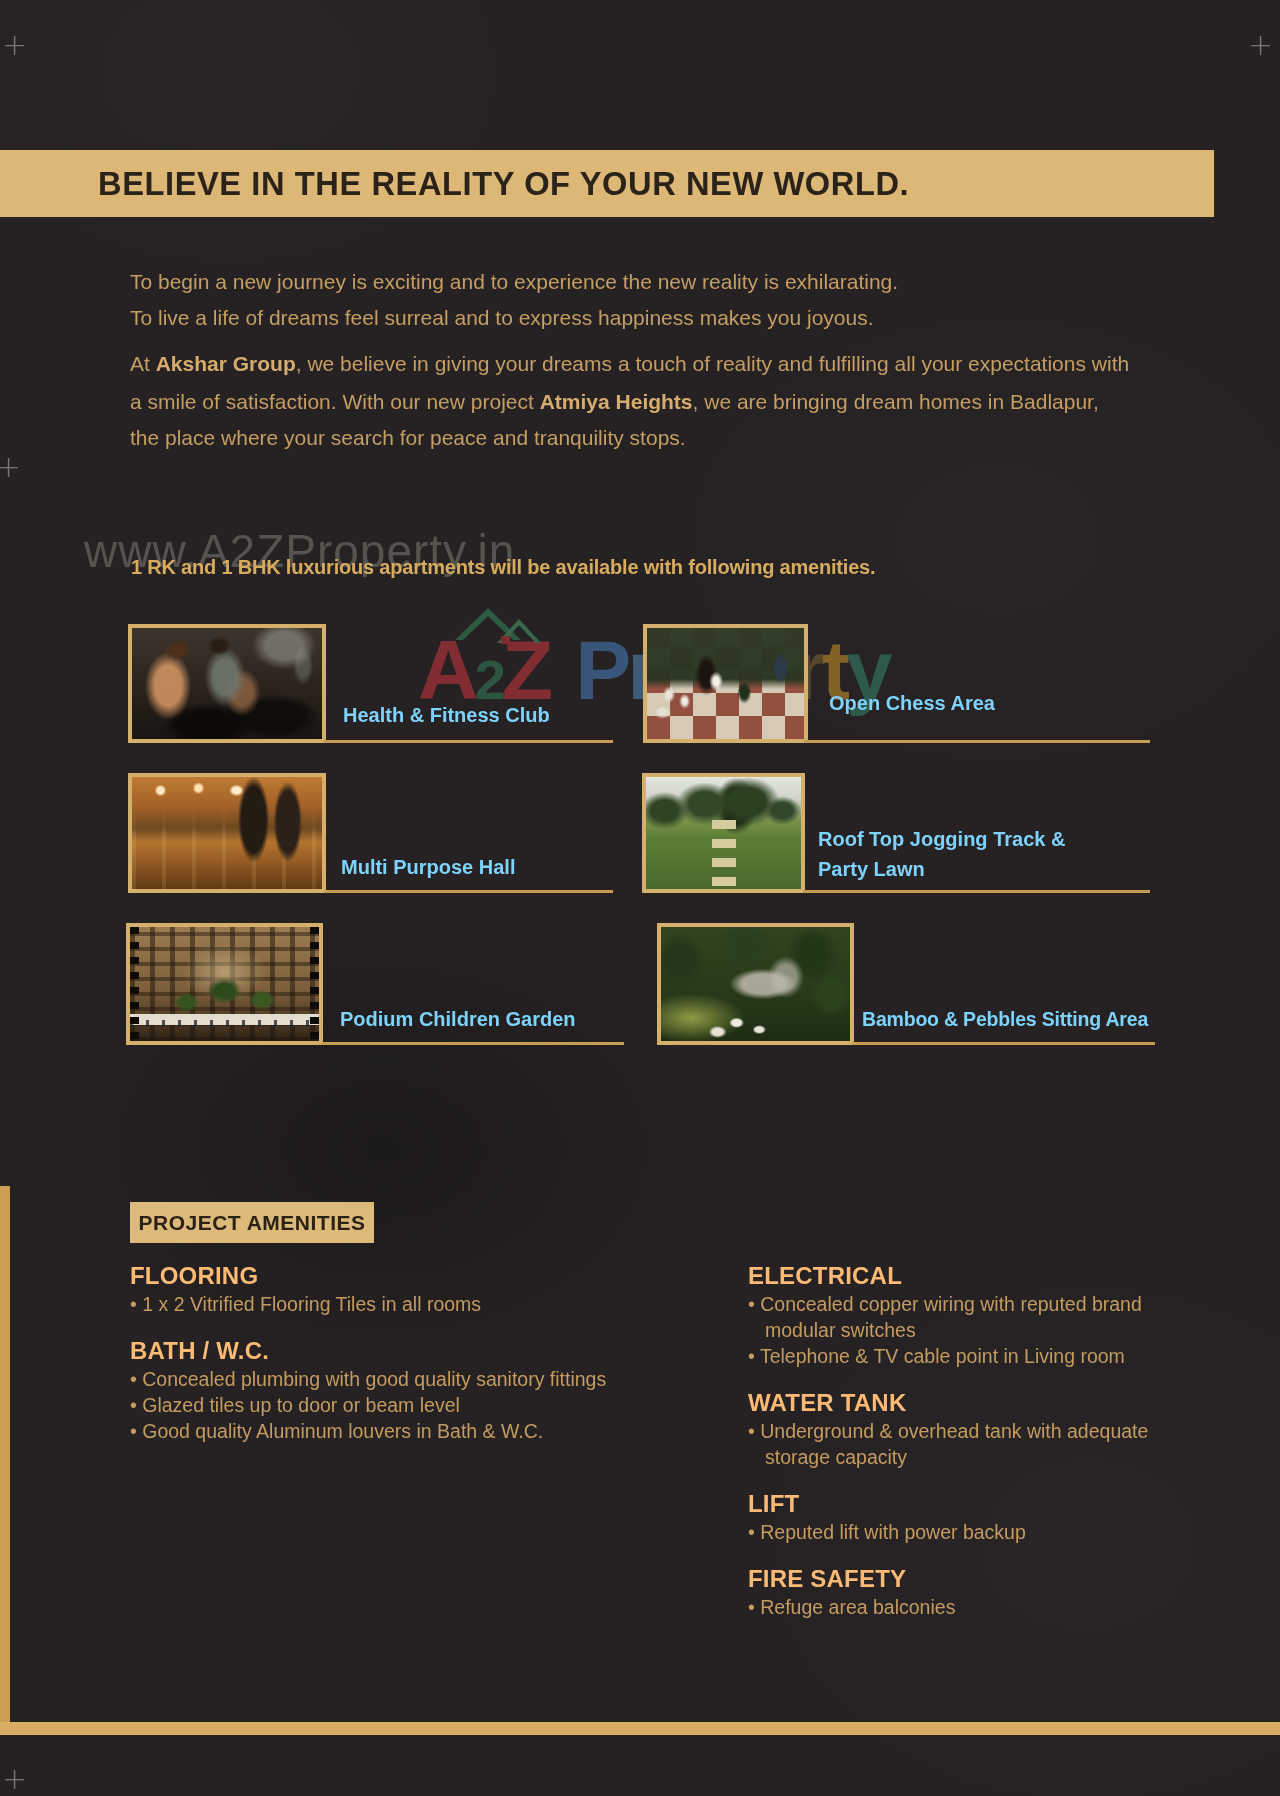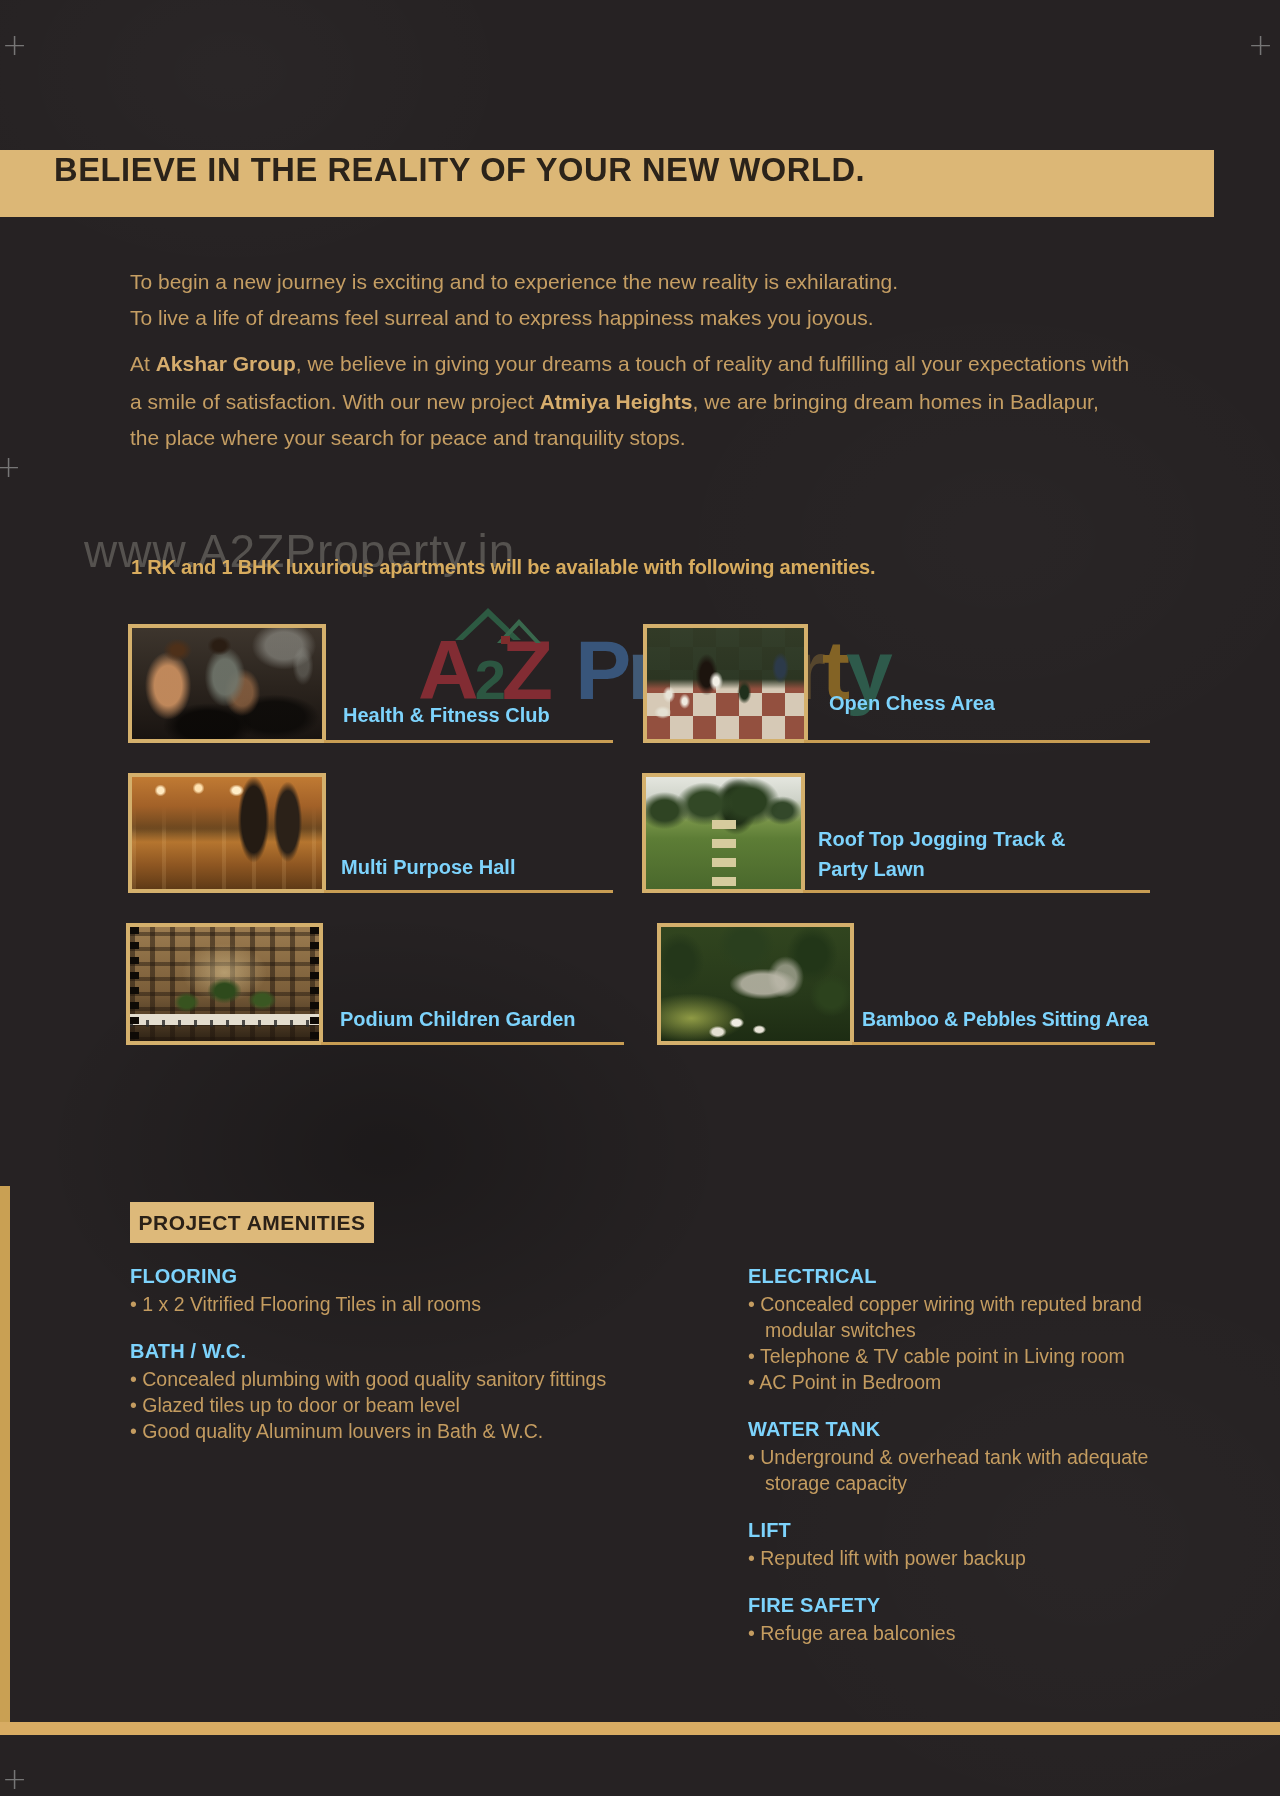--- a/index.html
+++ b/index.html
@@ -8,21 +8,21 @@
   .page::before{content:"";position:absolute;inset:0;pointer-events:none;z-index:0;
     background:
       radial-gradient(420px 300px at 18% 4%, rgba(255,255,255,.02), transparent 70%),
       radial-gradient(500px 360px at 78% 30%, rgba(255,255,255,.015), transparent 70%),
       radial-gradient(460px 320px at 30% 64%, rgba(0,0,0,.25), transparent 75%),
       radial-gradient(520px 420px at 85% 86%, rgba(255,255,255,.015), transparent 70%);}
   .crop{position:absolute;color:#8b8b8b;font-size:30px;line-height:30px;z-index:4;opacity:.8;
         font-family:"DejaVu Sans",sans-serif;font-weight:300;}
   
   .banner{position:absolute;left:0;top:150px;width:1214px;height:67px;background:#dcb776;z-index:2;
-          box-sizing:border-box;padding-left:54px;display:flex;align-items:flex-start;}
+          box-sizing:border-box;padding-left:98px;display:flex;align-items:center;}
   .banner span{color:#2b231a;font-weight:bold;font-size:34px;letter-spacing:.6px;
                transform:scaleX(.96);transform-origin:left center;white-space:nowrap;}
   
   .iline{position:absolute;left:130px;color:#c59e63;font-size:21px;white-space:nowrap;z-index:2;}
   .iline strong{color:#d6ad6d;font-weight:bold;}
   
   .wm-url{position:absolute;left:84px;top:524px;font-size:46px;color:#55524f;letter-spacing:1px;z-index:1;
           white-space:nowrap;}
   .wm-logo{position:absolute;left:418px;top:628px;z-index:1;display:flex;align-items:flex-start;
            font-weight:bold;font-size:84px;line-height:84px;letter-spacing:-4px;opacity:.9;}
@@ -110,21 +110,21 @@
     radial-gradient(30px 30px at 90% 60%, #2c421d 40%, transparent 72%),
     linear-gradient(180deg,#31451f 0%,#27391a 60%,#1d2c13 100%);}
   
   .pa-box{position:absolute;left:130px;top:1202px;width:244px;height:41px;background:#ddb97a;z-index:2;
           color:#2b2117;font-weight:bold;font-size:21px;letter-spacing:.5px;
           display:flex;align-items:center;justify-content:center;}
   .col{position:absolute;top:1264px;z-index:2;}
   .col-left{left:130px;width:580px;}
   .col-right{left:748px;width:450px;}
   .sec{margin-bottom:22px;}
-  .sec h3{margin:0 0 3px 0;font-size:20px;line-height:24px;color:#7dd3fc;font-weight:bold;letter-spacing:.2px;}
+  .sec h3{margin:0 0 3px 0;font-size:24px;line-height:24px;color:#fdba74;font-weight:bold;letter-spacing:.2px;}
   .bl{color:#c49c60;font-size:19.5px;line-height:26px;padding-left:17px;text-indent:-17px;}
   .bl::before{content:"\2022  ";}
   
   .left-strip{position:absolute;left:0;top:1186px;width:10px;height:536px;background:#c9a053;z-index:3;}
   .bottom-bar{position:absolute;left:0;top:1722px;width:1280px;height:13px;background:#d8ac63;z-index:3;}
 </style>
 </head>
 <body>
 
 <div class="page">
@@ -218,21 +218,20 @@
       <div class="bl">Glazed tiles up to door or beam level</div>
       <div class="bl">Good quality Aluminum louvers in Bath &amp; W.C.</div>
     </div>
   </div>
 
   <div class="col col-right">
     <div class="sec">
       <h3>ELECTRICAL</h3>
       <div class="bl">Concealed copper wiring with reputed brand modular switches</div>
       <div class="bl">Telephone &amp; TV cable point in Living room</div>
-      <div class="bl">AC Point in Bedroom</div>
     </div>
     <div class="sec">
       <h3>WATER TANK</h3>
       <div class="bl">Underground &amp; overhead tank with adequate storage capacity</div>
     </div>
     <div class="sec">
       <h3>LIFT</h3>
       <div class="bl">Reputed lift with power backup</div>
     </div>
     <div class="sec">

